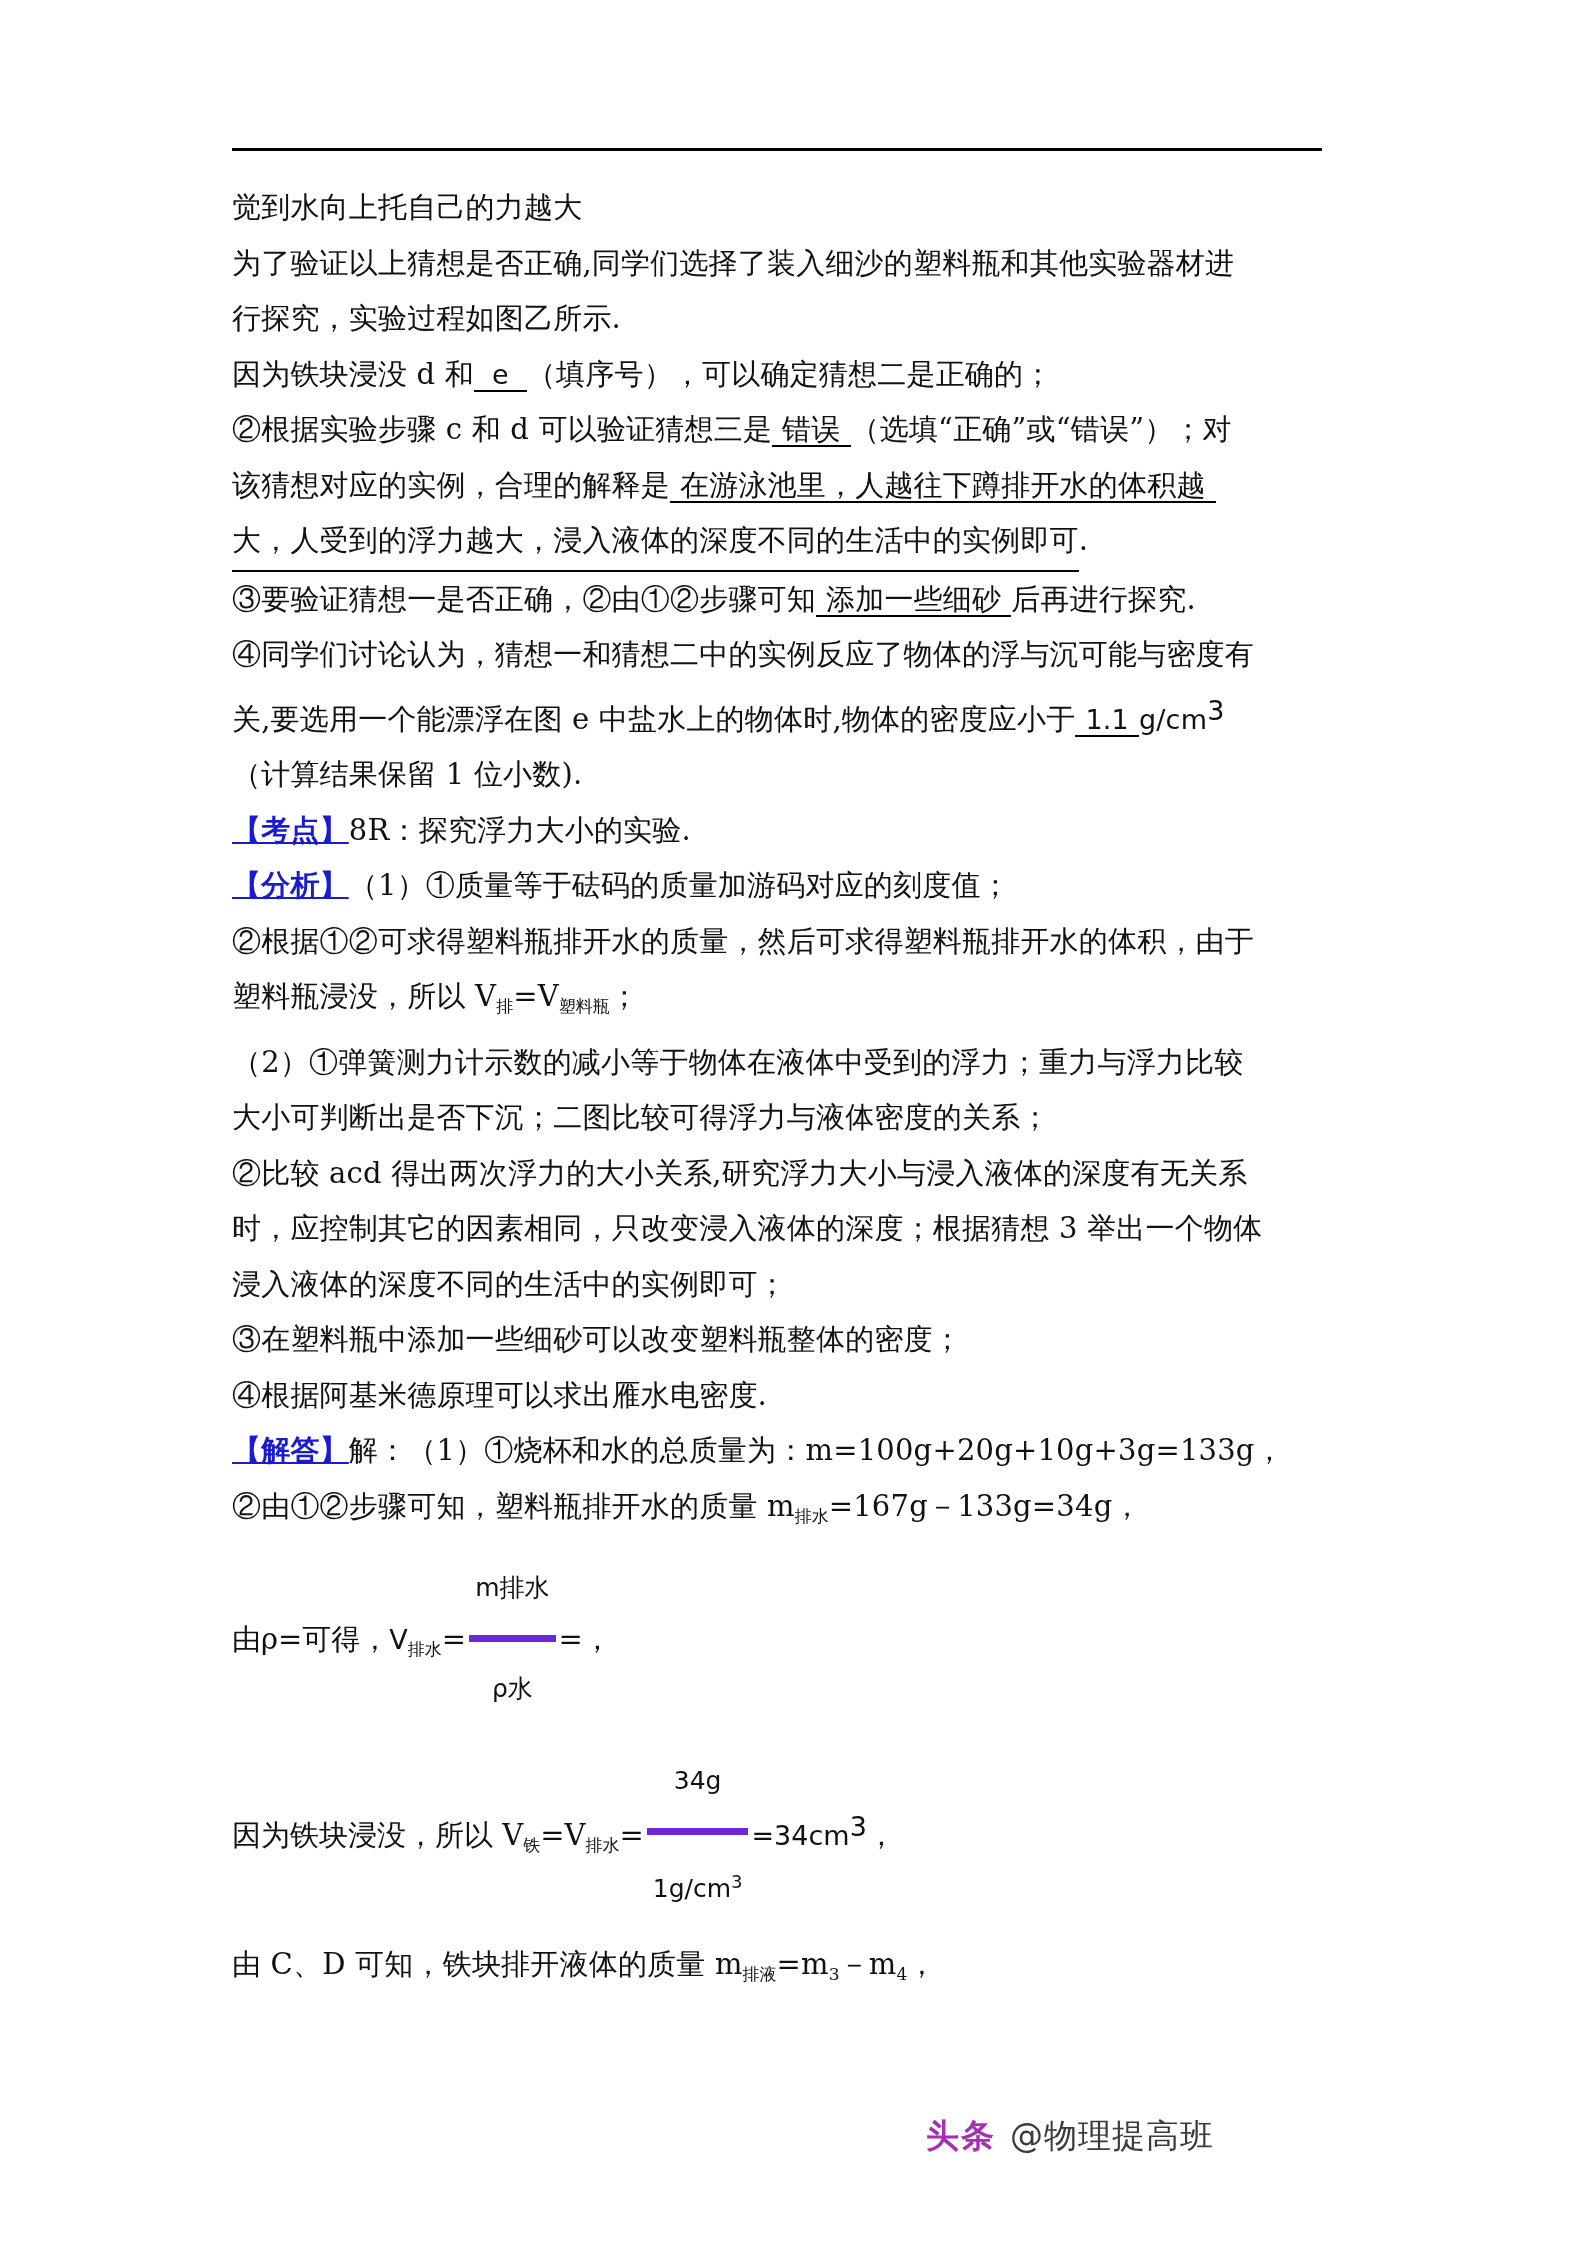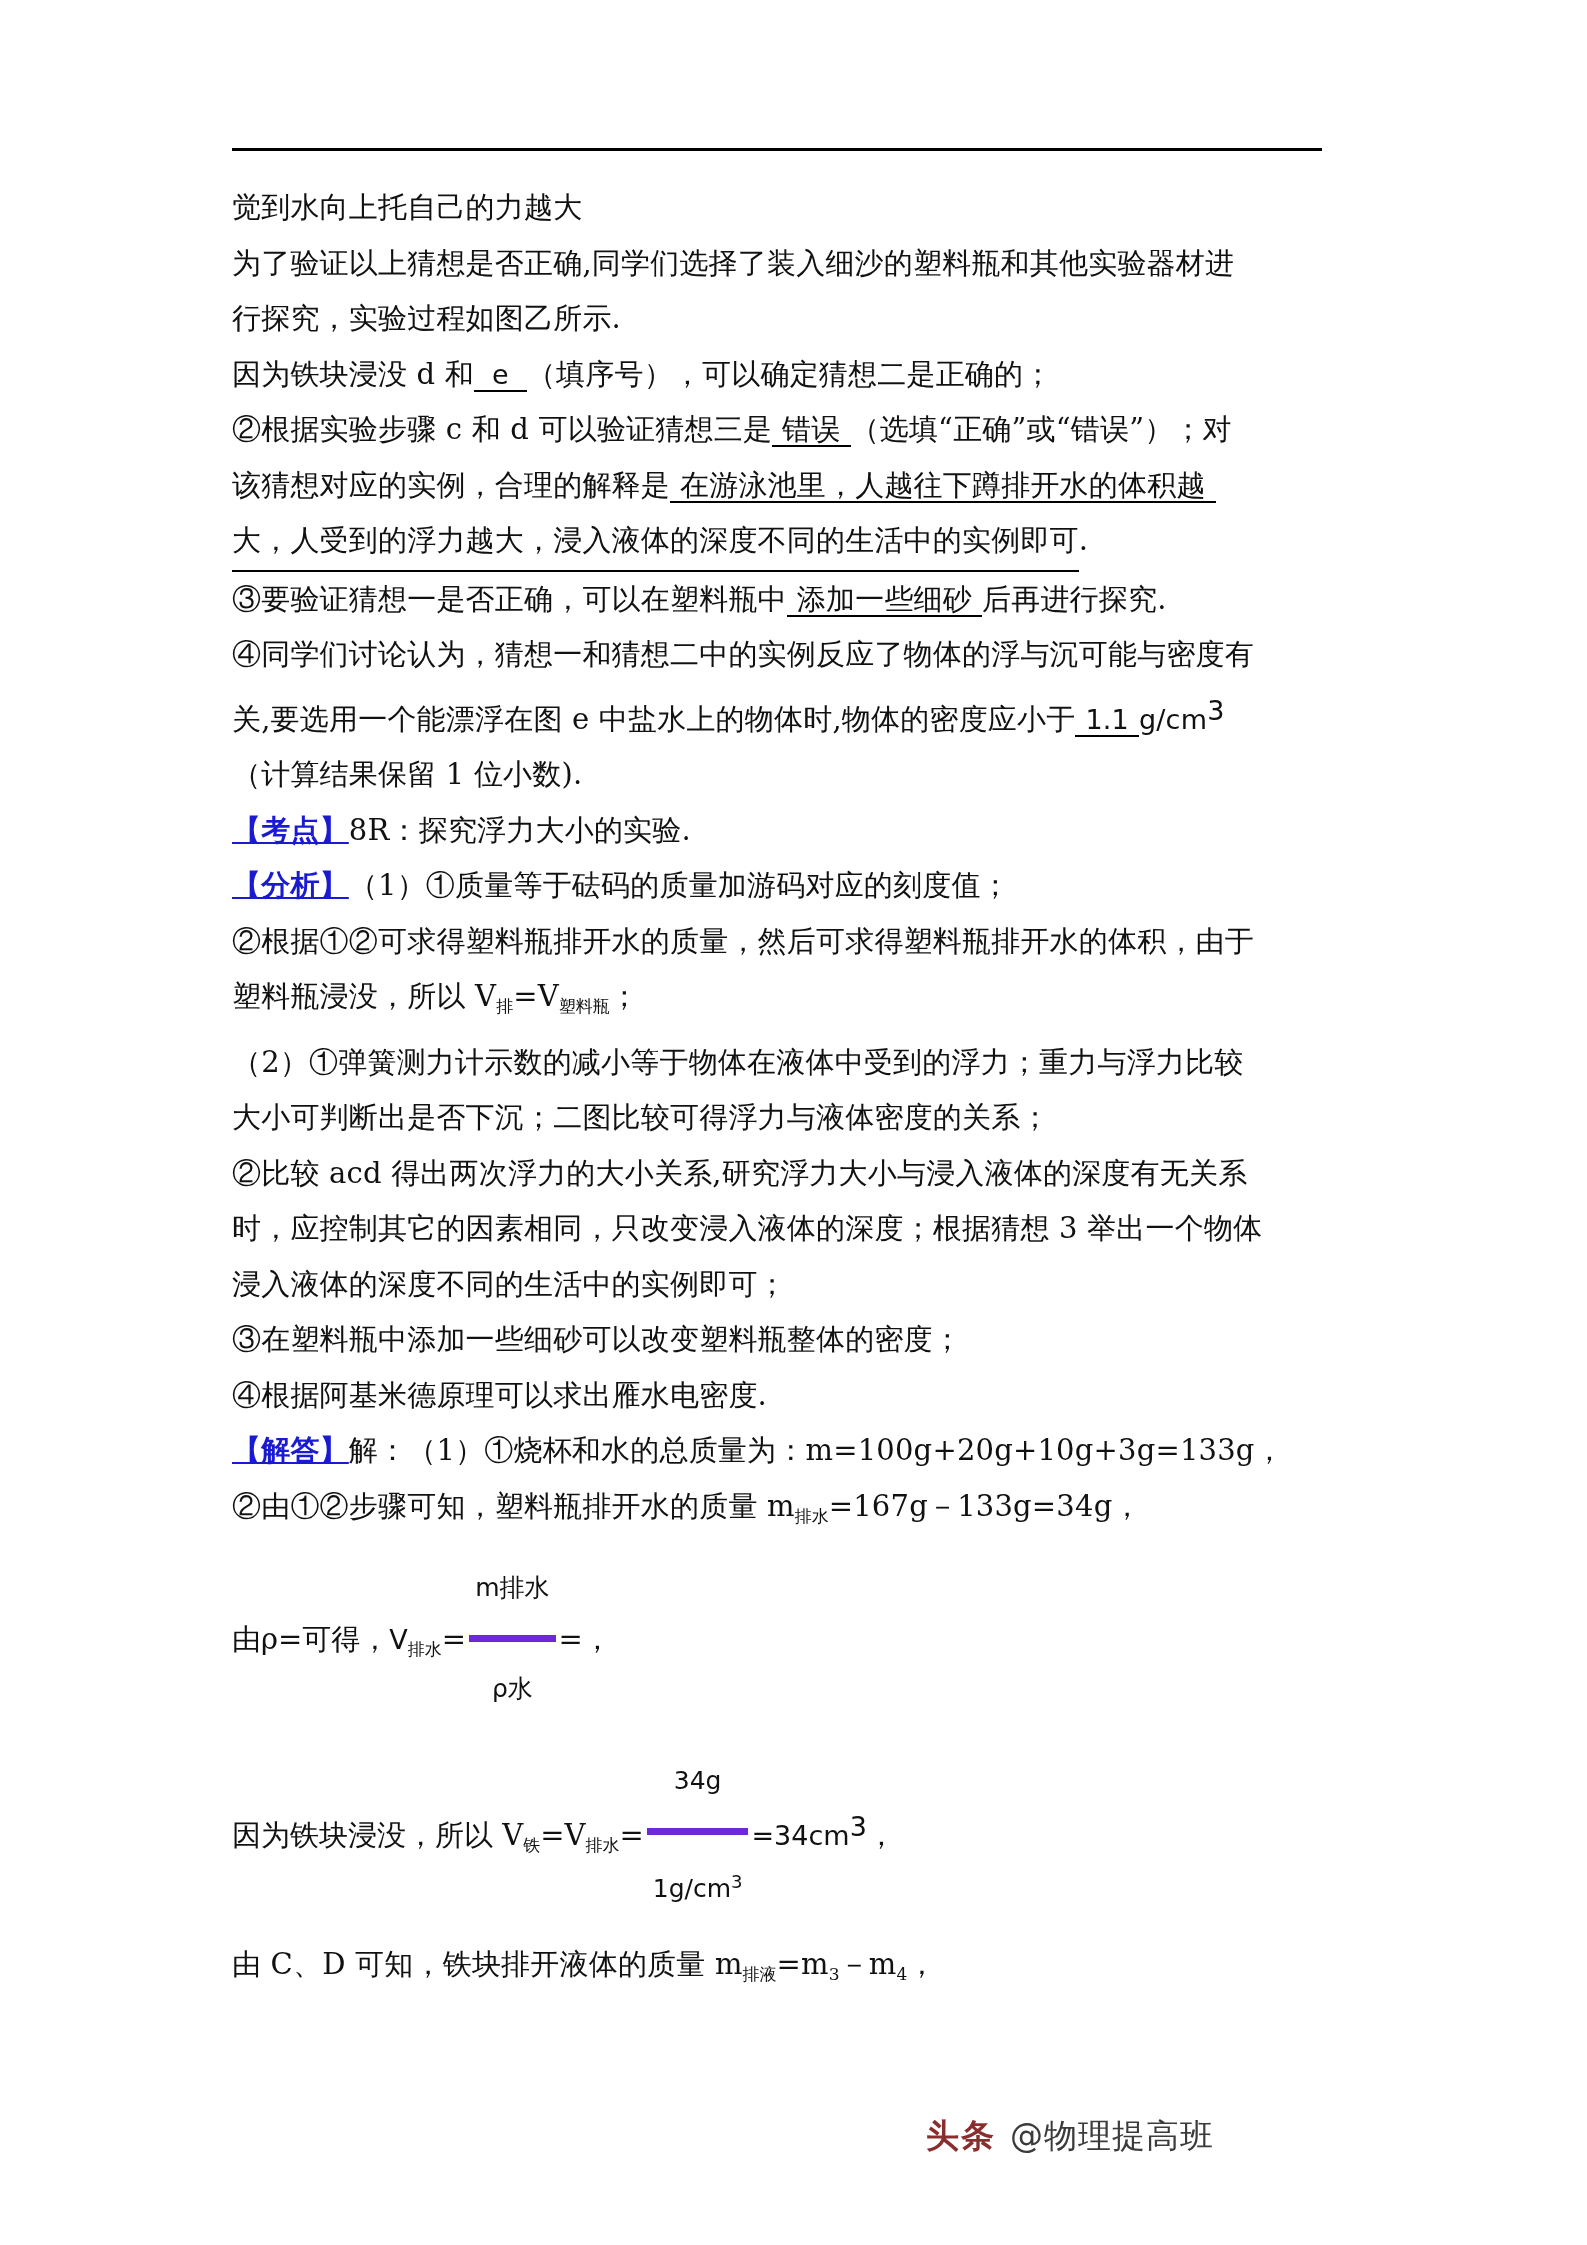--- a/index.html
+++ b/index.html
@@ -115,21 +115,21 @@
     bottom: 86px;
     display: flex;
     align-items: center;
     gap: 14px;
     opacity: 0.92;
   }
   .wm-logo {
     font-family: "DejaVu Sans", "Liberation Sans", sans-serif;
     font-size: 33px;
     font-weight: bold;
-    color: #7f1d1d;
+    color: #a21caf;
     letter-spacing: 2px;
   }
   .wm-text {
     font-family: "DejaVu Sans", "Liberation Sans", sans-serif;
     font-size: 33px;
     color: #2b2b2b;
     letter-spacing: 1px;
   }
 </style>
 </head>
@@ -148,21 +148,21 @@
     <p class="line">行探究，实验过程如图乙所示.</p>
 
     <p class="line"><span>因为铁块浸没 d 和</span><span class="ans-sm latin">e</span><span>（填序号），可以确定猜想二是正确的；</span></p>
 
     <p class="line"><span>②根据实验步骤 c 和 d 可以验证猜想三是</span><span class="ans">错误</span><span>（选填“正确”或“错误”）；对</span></p>
 
     <p class="line"><span>该猜想对应的实例，合理的解释是</span><span class="ans">在游泳池里，人越往下蹲排开水的体积越</span></p>
 
     <p class="line"><span class="u-run">大，人受到的浮力越大，浸入液体的深度不同的生活中的实例即可</span><span>.</span></p>
 
-    <p class="line"><span>③要验证猜想一是否正确，可以在塑料瓶中</span><span class="ans">添加一些细砂</span><span>后再进行探究.</span></p>
+    <p class="line"><span>③要验证猜想一是否正确，②由①②步骤可知</span><span class="ans">添加一些细砂</span><span>后再进行探究.</span></p>
 
     <p class="line">④同学们讨论认为，猜想一和猜想二中的实例反应了物体的浮与沉可能与密度有</p>
 
     <p class="line"><span>关,要选用一个能漂浮在图 e 中盐水上的物体时,物体的密度应小于</span><span class="ans latin">1.1</span><span class="latin">g/cm</span><span class="latin sup">3</span></p>
 
     <p class="line">（计算结果保留 1 位小数).</p>
 
     <p class="line"><span class="blue">【考点】</span><span>8R：探究浮力大小的实验.</span></p>
 
     <p class="line"><span class="blue">【分析】</span><span>（1）①质量等于砝码的质量加游码对应的刻度值；</span></p>

